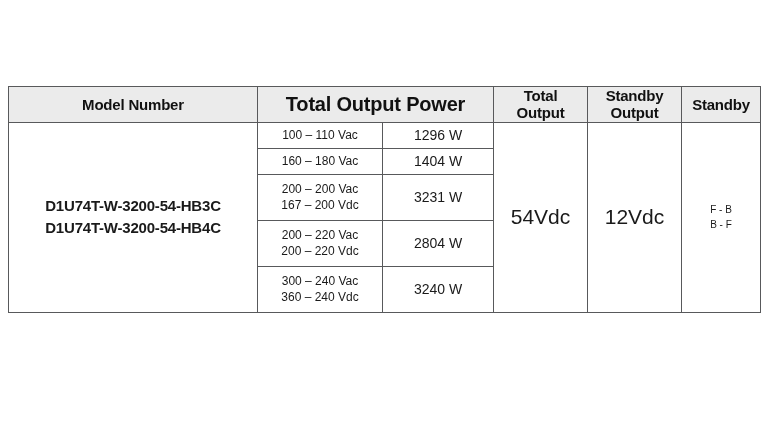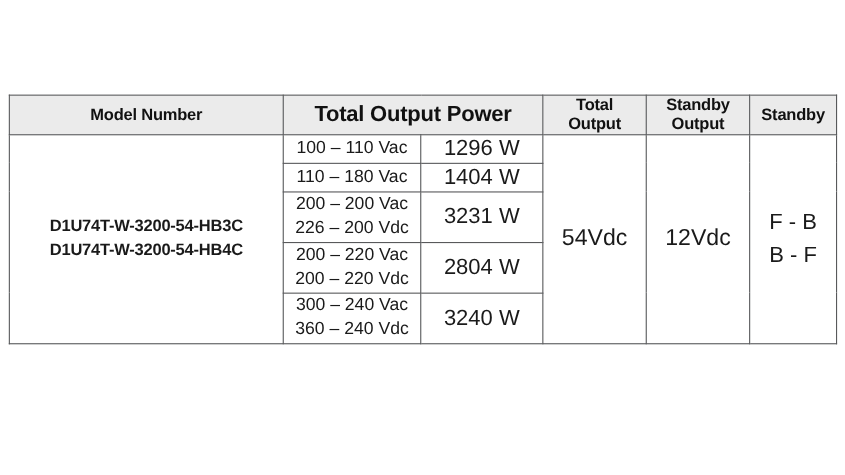--- a/index.html
+++ b/index.html
@@ -51,39 +51,39 @@
   }
   td.model-cell {
     text-align: left;
     padding-left: 9px;
     font-size: 15px;
     font-weight: bold;
     line-height: 1.5;
     letter-spacing: -0.2px;
   }
   td.range-cell {
-    font-size: 16px;
+    font-size: 12px;
     padding: 2px 4px;
     line-height: 1.35;
     white-space: nowrap;
     margin-top: 15px;
   }
   td.range-cell.two-line {
     line-height: 1.35;
   }
   td.watt-cell {
-    font-size: 20px;
+    font-size: 14px;
     padding: 2px 4px;
     white-space: nowrap;
   }
   td.big-cell {
     font-size: 21px;
   }
   td.airflow-cell {
-    font-size: 20px;
+    font-size: 10px;
     line-height: 1.5;
   }
   .nowrap { white-space: nowrap; }
   .line { display: block; }
 </style>
 </head>
 <body>
 
 <div class="sheet">
   <table class="spec">
@@ -122,28 +122,28 @@
         <td class="watt-cell">1296 W</td>
         <td class="big-cell" rowspan="5">54Vdc</td>
         <td class="big-cell" rowspan="5">12Vdc</td>
         <td class="airflow-cell" rowspan="5">
           <span class="line">F - B</span>
           <span class="line">B - F</span>
         </td>
       </tr>
       <tr style="height:26px">
         <td class="range-cell">
-          <span class="line">110 – 180 Vac</span>
+          <span class="line">160 – 180 Vac</span>
         </td>
         <td class="watt-cell">1404 W</td>
       </tr>
       <tr style="height:46px">
         <td class="range-cell two-line">
           <span class="line">200 – 200 Vac</span>
-          <span class="line">226 – 200 Vdc</span>
+          <span class="line">167 – 200 Vdc</span>
         </td>
         <td class="watt-cell">3231 W</td>
       </tr>
       <tr style="height:46px">
         <td class="range-cell two-line">
           <span class="line">200 – 220 Vac</span>
           <span class="line">200 – 220 Vdc</span>
         </td>
         <td class="watt-cell">2804 W</td>
       </tr>

